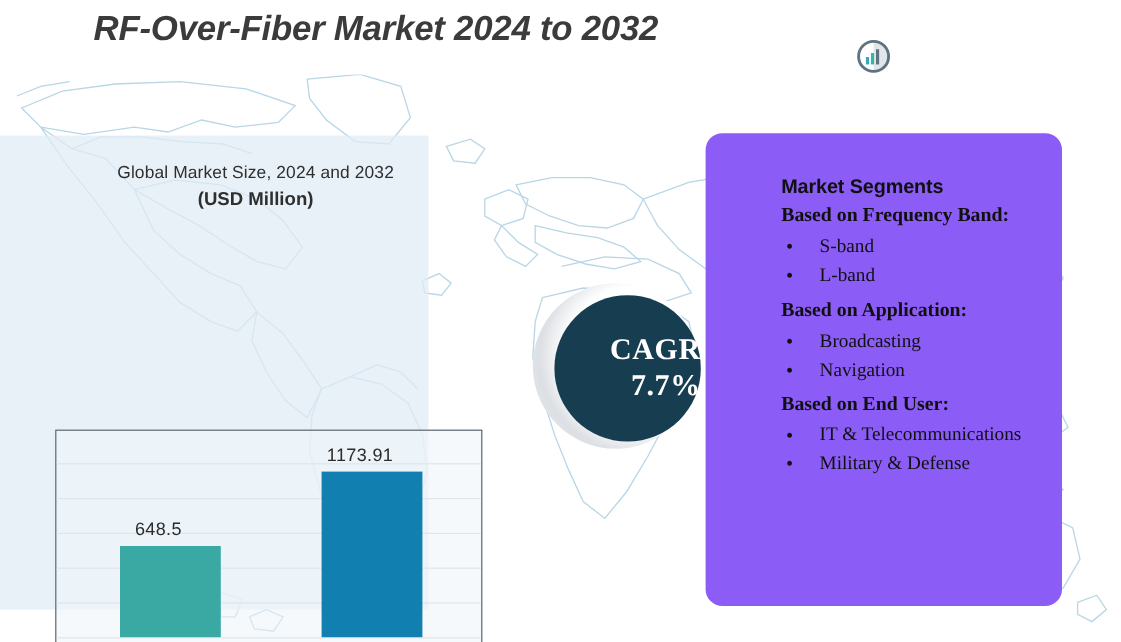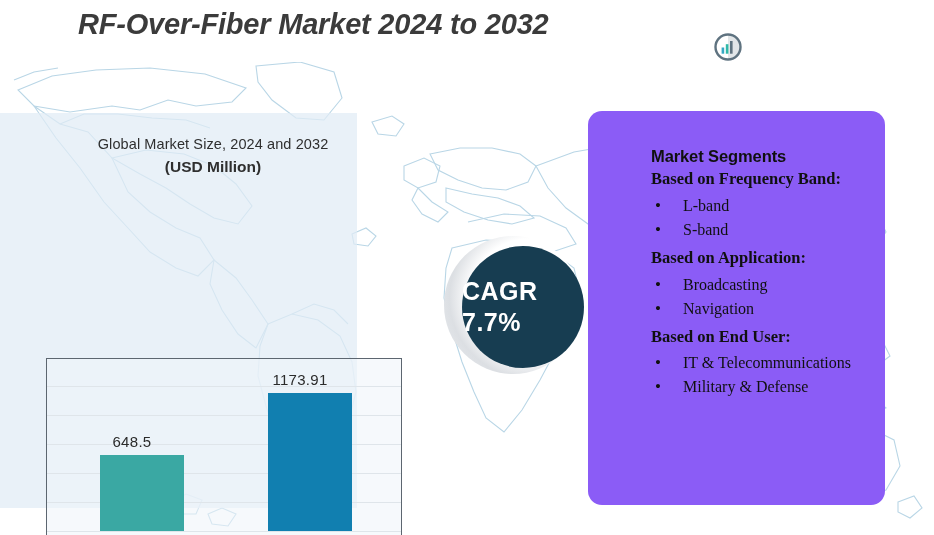--- a/index.html
+++ b/index.html
@@ -138,23 +138,24 @@
     background: radial-gradient(circle at 62% 45%, #ffffff 52%, #dcdfe3 70%, #eef1f4 100%);
   }
   .cagr-circle {
     position: absolute;
     left: 18px; top: 10px;
     width: 122px; height: 122px;
     border-radius: 50%;
     background: #173d51;
     display: flex;
     flex-direction: column;
-    align-items: flex-start;
+    align-items: flex-end;
     justify-content: center;
     color: #ffffff;
+    font-family: Liberation Serif, serif;
   }
   .cagr-circle .c-lbl {
     font-size: 25px;
     font-weight: bold;
     letter-spacing: 0.5px;
   }
   .cagr-circle .c-val {
     margin-top: 2px;
     font-size: 25px;
     font-weight: bold;
@@ -314,22 +315,22 @@
     </div>
   </div>
 
   <div class="right-panel">
     <div class="seg-inner">
 
       <div class="seg-title">Market Segments</div>
 
       <div class="seg-head">Based on Frequency Band:</div>
       <ul class="seg-list">
+        <li>S-band</li>
         <li>L-band</li>
-        <li>S-band</li>
       </ul>
 
       <div class="seg-head">Based on Application:</div>
       <ul class="seg-list">
         <li>Broadcasting</li>
         <li>Navigation</li>
       </ul>
 
       <div class="seg-head">Based on End User:</div>
       <ul class="seg-list">

